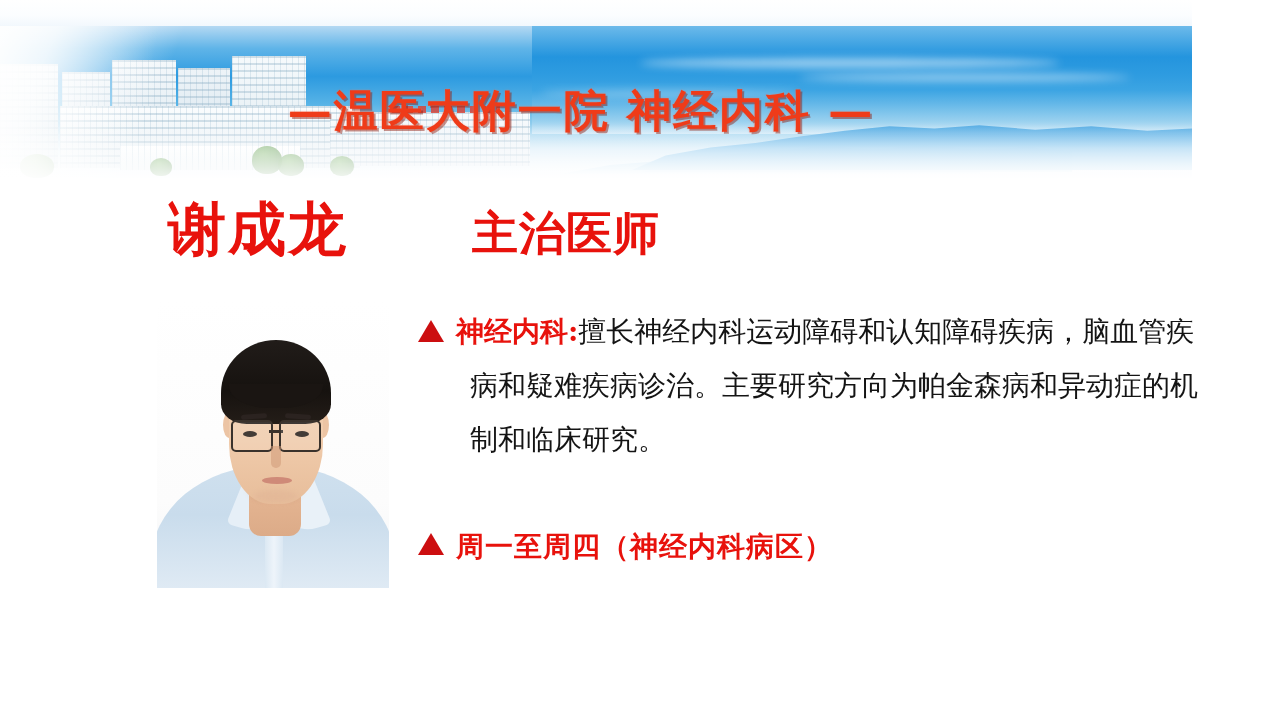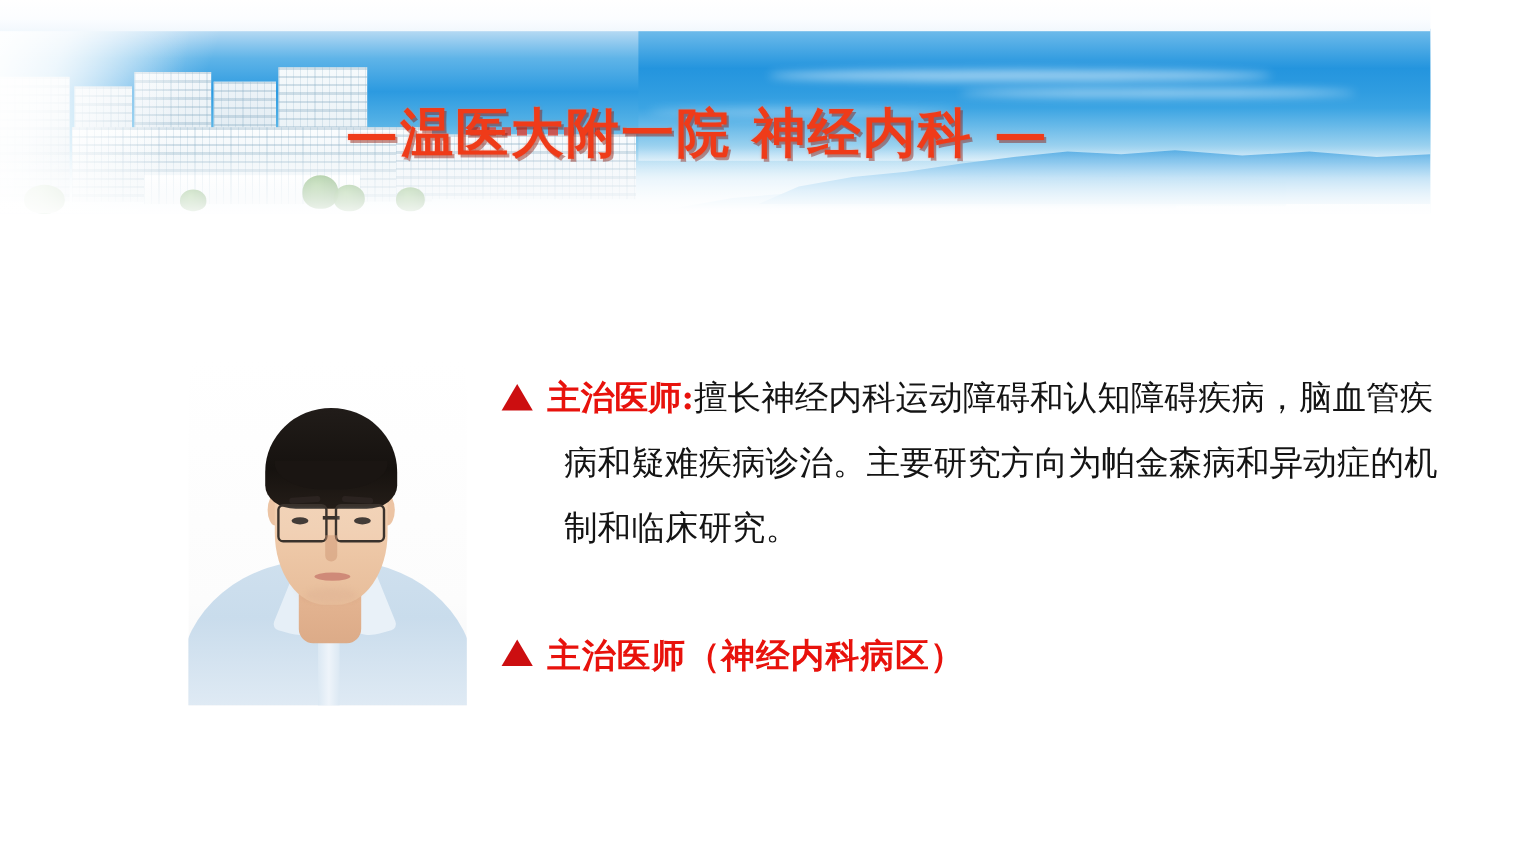--- a/index.html
+++ b/index.html
@@ -301,21 +301,23 @@
     </div>
 
     <div class="ray"></div>
     <div class="ray2"></div>
     <div class="haze"></div>
     <div class="banner-white-strip"></div>
 
     <div class="banner-title">—温医大附一院 神经内科 —</div>
   </div>
 
-
+  <div class="doctor-name">谢成龙</div>
+
+  <div class="doctor-title">主治医师</div>
 
   <div class="portrait">
     <div class="p-bg"></div>
     <div class="p-shoulders"></div>
     <div class="p-placket"></div>
     <div class="p-collar-l"></div>
     <div class="p-collar-r"></div>
     <div class="p-neck"></div>
     <div class="p-neck-shadow"></div>
     <div class="p-ear-l"></div>
@@ -332,21 +334,21 @@
       <div class="g-bridge"></div>
       <div class="g-lens g-r"></div>
     </div>
     <div class="p-nose"></div>
     <div class="p-mouth"></div>
     <div class="p-chin"></div>
   </div>
 
   <div class="bullet-block spec-block">
     <p class="spec-para hang">
-      <span class="tri"></span><span class="spec-text spec-label">主治医师:</span><span class="spec-text">擅长神经内科运动障碍和认知障碍疾病，脑血管疾病和疑难疾病诊治。主要研究方向为帕金森病和异动症的机制和临床研究。</span>
+      <span class="tri"></span><span class="spec-text spec-label">神经内科:</span><span class="spec-text">擅长神经内科运动障碍和认知障碍疾病，脑血管疾病和疑难疾病诊治。主要研究方向为帕金森病和异动症的机制和临床研究。</span>
     </p>
   </div>
 
   <div class="bullet-block sched-block">
-    <span class="tri"></span><span class="sched-text">主治医师（神经内科病区）</span>
+    <span class="tri"></span><span class="sched-text">周一至周四（神经内科病区）</span>
   </div>
 
 </div>
 
 </body></html>

